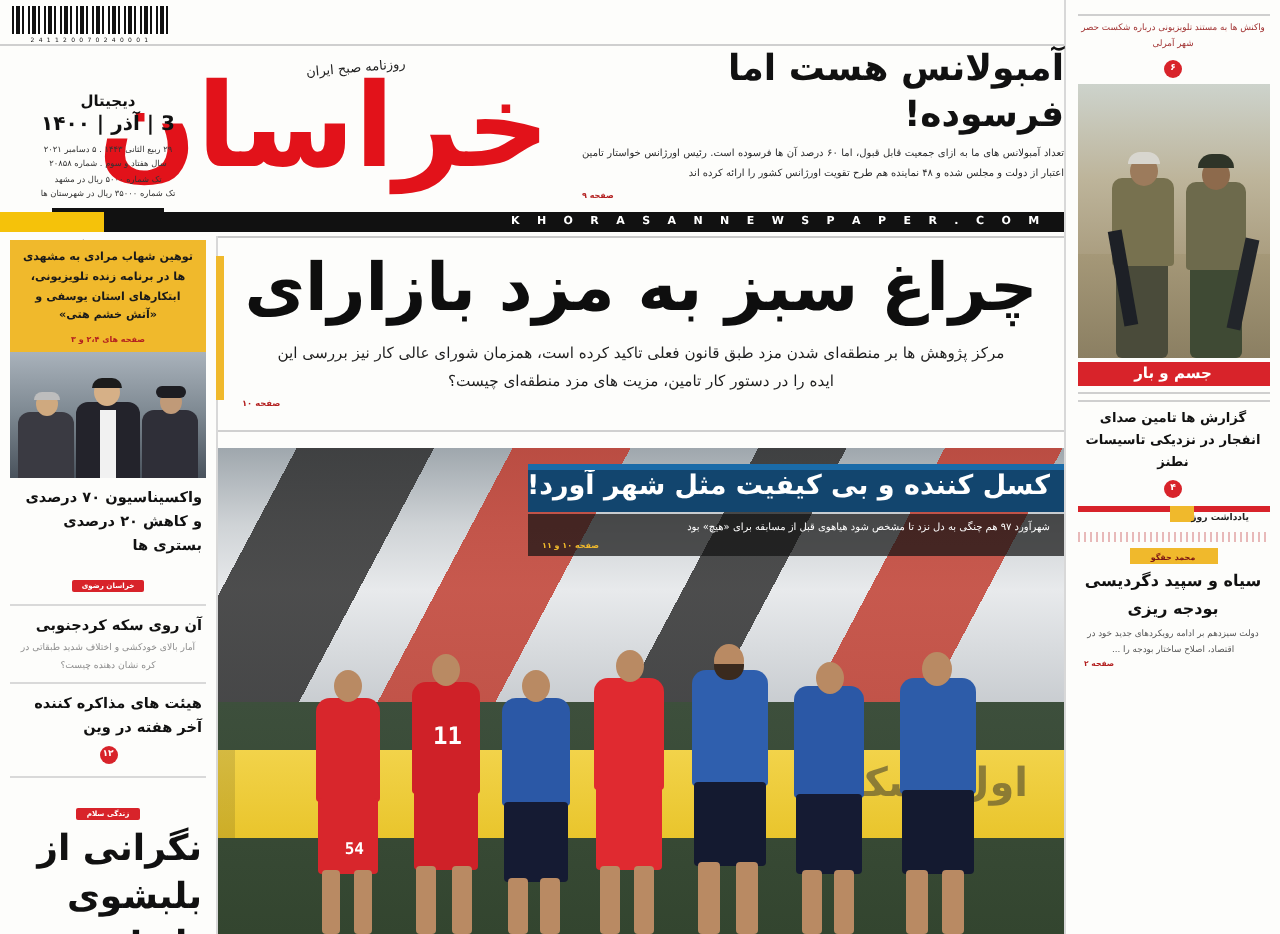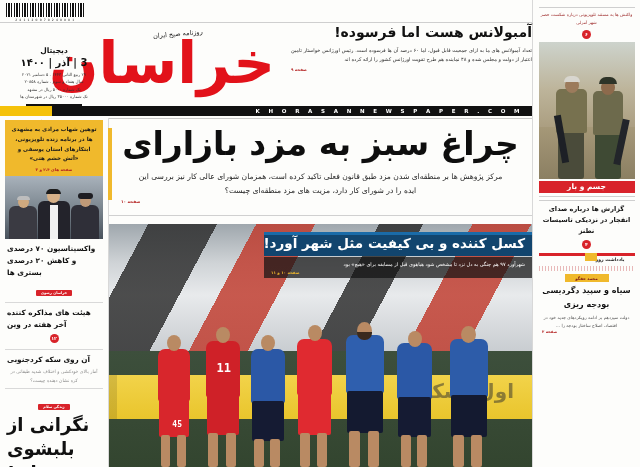--- a/index.html
+++ b/index.html
@@ -112,21 +112,21 @@
     width: 98px; height: 63px; position: relative; overflow: hidden;
     background: linear-gradient(180deg,#a9b2bb 0%, #7e8992 48%, #49525c 100%);
   }
   .trio-fig { position: absolute; bottom: 0; }
   .tf-body { position: absolute; bottom: 0; border-radius: 6px 6px 0 0; }
   .tf-head { position: absolute; border-radius: 50%; }
 
   .lc-item { padding: 4px 2px 3px; border-bottom: 1px solid #d9d9d9; }
   .lc-title {
     font-size: 7.3px; font-weight: 700; color: #111;
-    line-height: 1.65; text-align: left;
+    line-height: 1.65; text-align: right;
   }
   .lc-title.big { font-size: 18px; line-height: 1.35; }
   .lc-desc {
     font-size: 4.6px; color: #8d8d8d; line-height: 1.8;
     text-align: center; margin-top: 2px;
   }
   .lc-desc.dark { color: #444; }
   .tagchip {
     display: inline-block; background: #d8232a; color: #fff;
     font-size: 3.6px; font-weight: 700; padding: 1px 5px;
@@ -201,21 +201,21 @@
   .center {
     position: absolute; left: 109px; top: 0;
     width: 423px; height: 467px;
   }
   
   .amb {
     position: absolute; right: 0; top: 24px; width: 245px;
     text-align: right; padding-left: 4px;
   }
   .amb-h {
-    font-size: 14px; font-weight: 700; color: #111;
+    font-size: 18px; font-weight: 700; color: #111;
     line-height: 1.25; letter-spacing: -.3px;
   }
   .amb-d {
     font-size: 5px; color: #2a2a2a; line-height: 1.95; margin-top: 4px;
     text-align: justify;
   }
   .amb-ref {
     font-size: 4px; color: #b32020; font-weight: 700; margin-top: 2px;
     text-align: left;
   }
@@ -371,27 +371,27 @@
         <div class="tf-head" style="right:7px;bottom:39px;width:13px;height:4px;background:#bdbdbd;border-radius:5px 5px 0 0;"></div>
       </div>
     </div>
 
     <div class="lc-item">
       <div class="lc-title">واکسیناسیون ۷۰ درصدی و کاهش ۲۰ درصدی بستری ها</div>
       <div class="tag-center"><span class="tagchip">خراسان رضوی</span></div>
     </div>
 
     <div class="lc-item">
+      <div class="lc-title">آن روی سکه کردجنوبی</div>
+      <div class="lc-desc">آمار بالای خودکشی و اختلاف شدید طبقاتی در کره نشان دهنده چیست؟</div>
+    </div>
+
+    <div class="lc-item">
       <div class="lc-title">هیئت های مذاکره کننده آخر هفته در وین</div>
       <span class="pagedot">۱۲</span>
-    </div>
-
-    <div class="lc-item">
-      <div class="lc-title">آن روی سکه کردجنوبی</div>
-      <div class="lc-desc">آمار بالای خودکشی و اختلاف شدید طبقاتی در کره نشان دهنده چیست؟</div>
     </div>
 
     <div class="lc-item" style="border-bottom:0;">
       <div class="tag-center"><span class="tagchip">زندگی سلام</span></div>
       <div class="lc-title big">نگرانی از بلبشوی نان!</div>
       <div class="lc-desc dark">با ورود از انبزها به چشم مشهدی ها به نان سنگک ۸ هزار و بربری ۵ هزار تومانی روشن شد!</div>
 
     </div>
   </div>
 
@@ -400,21 +400,21 @@
     <div class="amb">
       <div class="amb-h">آمبولانس هست اما فرسوده!</div>
       <div class="amb-d">تعداد آمبولانس های ما به ازای جمعیت قابل قبول، اما ۶۰ درصد آن ها فرسوده است. رئیس اورژانس خواستار تامین اعتبار از دولت و مجلس شده و ۴۸ نماینده هم طرح تقویت اورژانس کشور را ارائه کرده اند</div>
       <div class="amb-ref">صفحه ۹</div>
     </div>
 
     <div class="lead">
       <div class="lead-rule-top"></div>
       <div class="lead-yellow-l"></div>
       <div class="lead-h">چراغ سبز به مزد بازار‌ای</div>
-      <div class="lead-d">مرکز پژوهش ها بر منطقه‌ای شدن مزد طبق قانون فعلی تاکید کرده است، همزمان شورای عالی کار نیز بررسی این ایده را در شورای کار دارد، مزیت های مزد منطقه‌ای چیست؟</div>
+      <div class="lead-d">مرکز پژوهش ها بر منطقه‌ای شدن مزد طبق قانون فعلی تاکید کرده است، همزمان شورای عالی کار نیز بررسی این ایده را در دستور کار تامین، مزیت های مزد منطقه‌ای چیست؟</div>
       <div class="lead-ref">صفحه ۱۰</div>
     </div>
 
     <div class="center-hr"></div>
 
     <div class="sport">
       <div class="stad-top"></div>
       <div class="flagstripe"></div>
       <div class="pitch"></div>
       <div class="ad-board">
@@ -422,21 +422,21 @@
       </div>
 
       <div class="players">
 
         <div class="pl" style="right:338px;width:42px;height:152px;">
           <div class="torso" style="right:4px;bottom:66px;width:32px;height:52px;background:#d8262c;"></div>
           <div class="shorts" style="right:5px;bottom:30px;width:30px;height:38px;background:#d8262c;"></div>
           <div class="leg" style="right:8px;width:9px;height:32px;"></div>
           <div class="leg" style="right:24px;width:9px;height:32px;"></div>
           <div class="head" style="right:13px;bottom:116px;width:14px;height:16px;"></div>
-          <div class="num" style="right:12px;bottom:38px;font-size:8px;">45</div>
+          <div class="num" style="right:12px;bottom:38px;font-size:8px;">54</div>
         </div>
 
         <div class="pl" style="right:288px;width:44px;height:158px;">
           <div class="torso" style="right:4px;bottom:70px;width:34px;height:56px;background:#cf2128;"></div>
           <div class="shorts" style="right:5px;bottom:32px;width:32px;height:40px;background:#cf2128;"></div>
           <div class="leg" style="right:8px;width:10px;height:34px;"></div>
           <div class="leg" style="right:26px;width:10px;height:34px;"></div>
           <div class="head" style="right:14px;bottom:124px;width:14px;height:16px;"></div>
           <div class="num" style="right:13px;bottom:92px;font-size:12px;">11</div>
         </div>
@@ -526,21 +526,21 @@
     <div class="banner-red">
       <div class="bg"></div>
       <div class="txt">جسم و بار</div>
     </div>
 
     <div class="rc-rule"></div>
 
     <div class="rc-rule"></div>
 
     <div>
-      <div class="rc-title">گزارش ها درباره صدای انفجار در نزدیکی تاسیسات نطنز</div>
+      <div class="rc-title">گزارش ها تامین صدای انفجار در نزدیکی تاسیسات نطنز</div>
       <span class="pagedot">۴</span>
     </div>
 
     <div class="note-bar">
       <div class="nb-red"></div>
       <div class="nb-yellow"></div>
       <div class="nb-txt">یادداشت روز</div>
     </div>
     <div class="note-dots"></div>
     <span class="author-chip">محمد حقگو</span>

